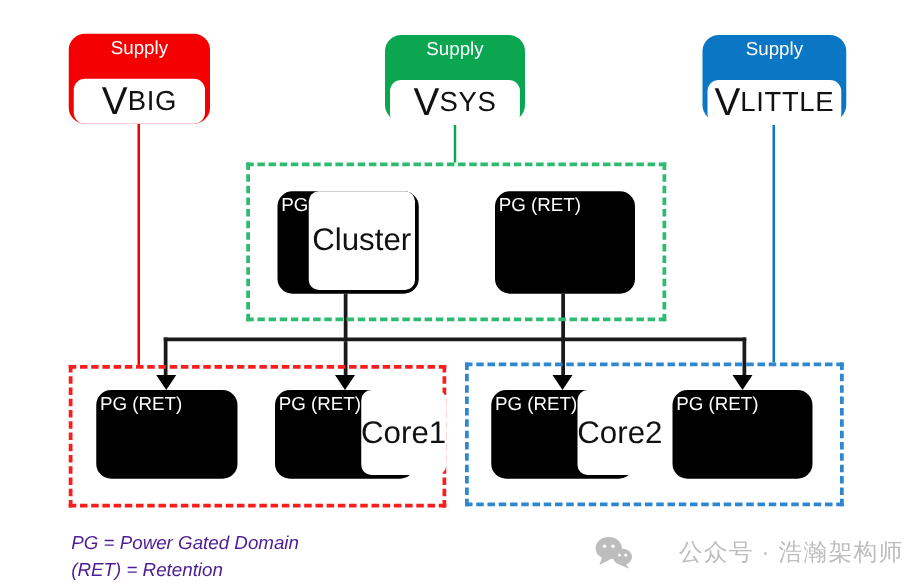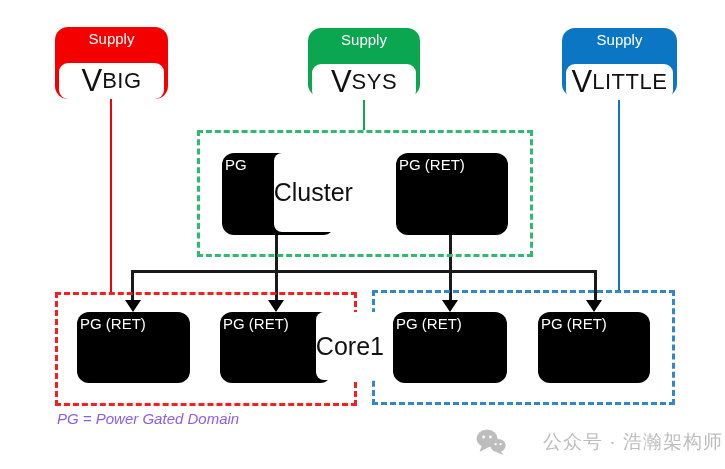--- a/index.html
+++ b/index.html
@@ -74,21 +74,20 @@
     white-space: nowrap;
   }
   .block-body {
     flex: 1;
     background: #ffffff;
     border-radius: 8px;
     display: flex;
     align-items: center;
     justify-content: center;
     color: #111111;
-    margin-left: 27px;
   }
   .block-label { font-size: 25px; text-align: center; white-space: pre-line; }
   .block-label.small { font-size: 19px; line-height: 25px; }
 
   
   .wire { position: absolute; }
   .wire.v { width: 2px; }
   .wire.h { height: 3px; }
   .wire.red   { background: var(--red, #f50000); }
   .wire.green { background: var(--green, #0aa650); }
@@ -100,25 +99,25 @@
     width: 0; height: 0;
     border-left: 8px solid transparent;
     border-right: 8px solid transparent;
     border-top: 12px solid #000000;
   }
 
   
   .legend {
     position: absolute;
     left: 57px;
-    top: 408px;
+    top: 424px;
     font-style: italic;
     font-size: 15px;
     line-height: 22px;
-    color: #8b5cf6;
+    color: #4c1d95;
   }
   .watermark {
     position: absolute;
     left: 476px;
     top: 429px;
     display: flex;
     align-items: center;
     gap: 9px;
     color: var(--wm-gray, #bdbdbd);
   }
@@ -183,27 +182,31 @@
     <div class="block-header">PG (RET)</div>
   </div>
   <div class="block" style="left:220px; top:312px; width:112px; height:71px;">
     <div class="block-header">PG (RET)</div>
     <div class="block-body">
         <span class="block-label">Core1</span>
       </div>
   </div>
   <div class="block" style="left:393px; top:312px; width:114px; height:71px;">
     <div class="block-header">PG (RET)</div>
+    <div class="block-body">
+        <span class="block-label">Core2</span>
+      </div>
   </div>
   <div class="block" style="left:538px; top:312px; width:112px; height:71px;">
     <div class="block-header">PG (RET)</div>
   </div>
 
   <div class="legend">
     <div>PG = Power Gated Domain</div>
+    <div>(RET) = Retention</div>
   </div>
 
   <div class="watermark">
     <svg width="30" height="26" viewBox="0 0 30 26">
       <ellipse cx="11" cy="9.5" rx="10.5" ry="9" fill="currentColor"></ellipse>
       <path d="M6 16 L3.5 23 L12 18.5 Z" fill="currentColor"></path>
       <ellipse cx="22" cy="16.5" rx="7.6" ry="6.6" fill="currentColor"></ellipse>
       <path d="M24.5 22 L27.5 26 L20.5 23.2 Z" fill="currentColor"></path>
       <circle cx="7.6" cy="8" r="1.4" fill="#ffffff"></circle>
       <circle cx="14.4" cy="8" r="1.4" fill="#ffffff"></circle>

